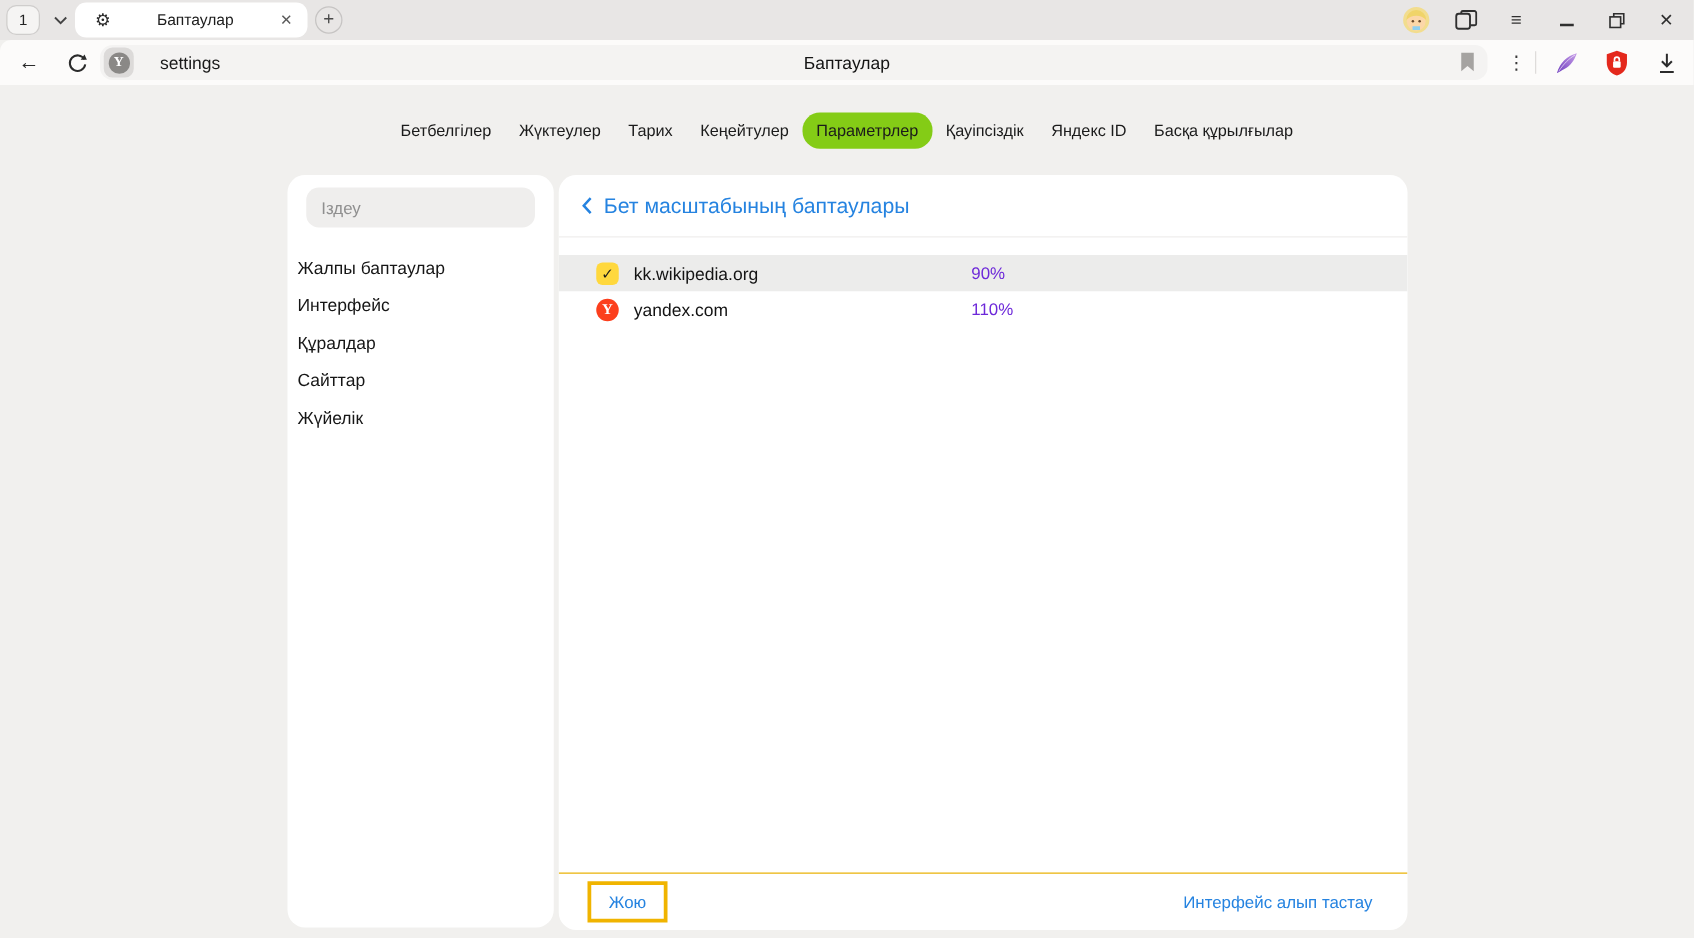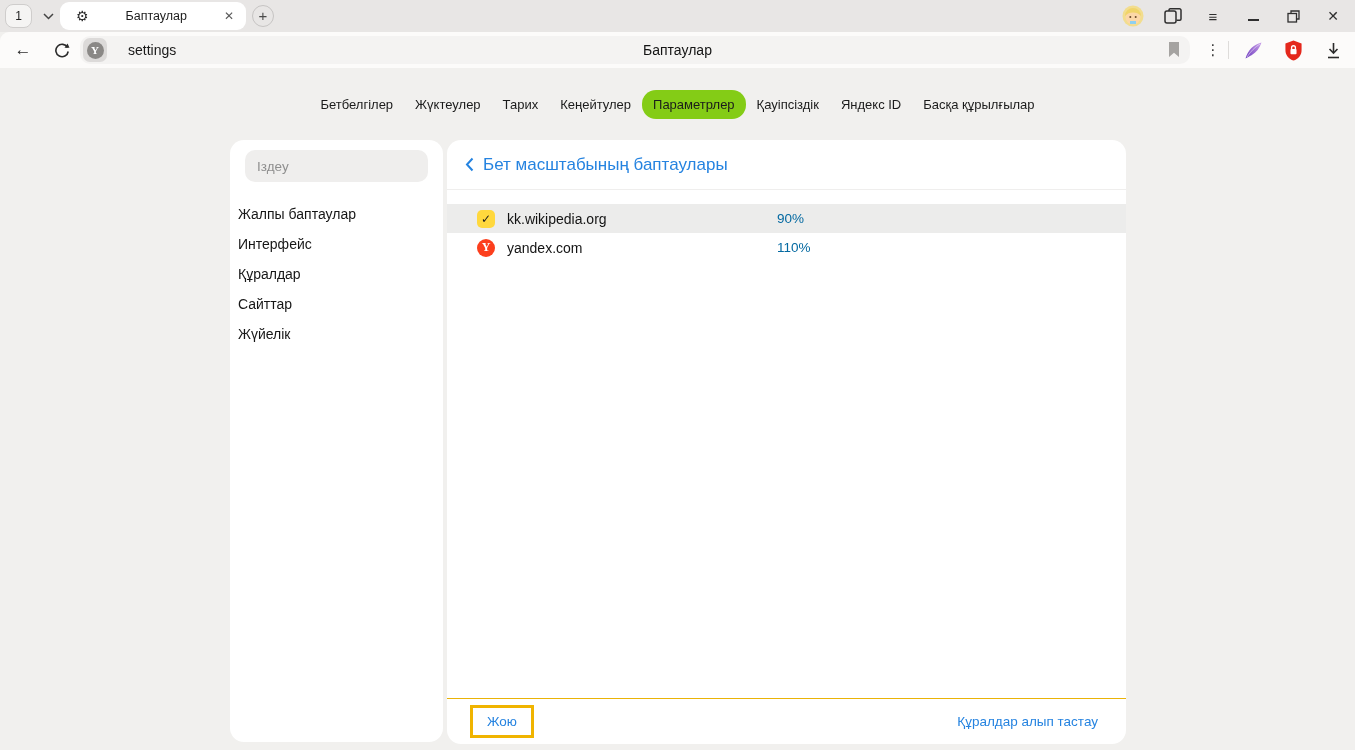--- a/index.html
+++ b/index.html
@@ -75,21 +75,21 @@
   .main-title { font-size:17px; color:#2583e0; }
   .zoom-list { margin-top:14px; }
   .zoom-row { height:29px; display:flex; align-items:center; padding-left:30px; position:relative; }
   .zoom-row.selected { background:#ececeb; }
   .site-checkbox { width:18px; height:18px; background:#ffd83d; border-radius:5px; display:flex;
     align-items:center; justify-content:center; font-size:12px; font-weight:bold; color:#1b1b1b; }
   .site-favicon { width:18px; height:18px; background:#fc3f1d; border-radius:50%; display:flex;
     align-items:center; justify-content:center; color:#fff; font-size:12px; font-weight:bold;
     font-family:"Liberation Serif","DejaVu Serif",serif; }
   .site-label { margin-left:12px; font-size:14px; color:#131313; }
-  .zoom-value { position:absolute; left:330px; font-size:13.5px; color:#0369a1; }
+  .zoom-value { position:absolute; left:330px; font-size:13.5px; color:#6d28d9; }
   .main-spacer { flex:1; }
   .main-footer { height:46px; flex:none; border-top:1px solid #eab308; display:flex;
     align-items:center; justify-content:space-between; padding:0 28px 0 23px; }
   .delete-btn { border:3px solid #f0b400; background:#fff; color:#2583e0; font-size:13.5px;
     padding:6px 14px; font-family:inherit; }
   .deselect-link { color:#2583e0; font-size:13.5px; text-decoration:none; }
 </style>
 </head>
 <body>
 
@@ -242,17 +242,17 @@
         <span class="site-favicon">Y</span>
         <span class="site-label">yandex.com</span>
         <span class="zoom-value">110%</span>
       </div>
     </div>
 
     <div class="main-spacer"></div>
 
     <div class="main-footer">
       <button class="delete-btn">Жою</button>
-      <a class="deselect-link" href="#">Құралдар алып тастау</a>
+      <a class="deselect-link" href="#">Интерфейс алып тастау</a>
     </div>
   </main>
 
 </div>
 
 </body></html>

